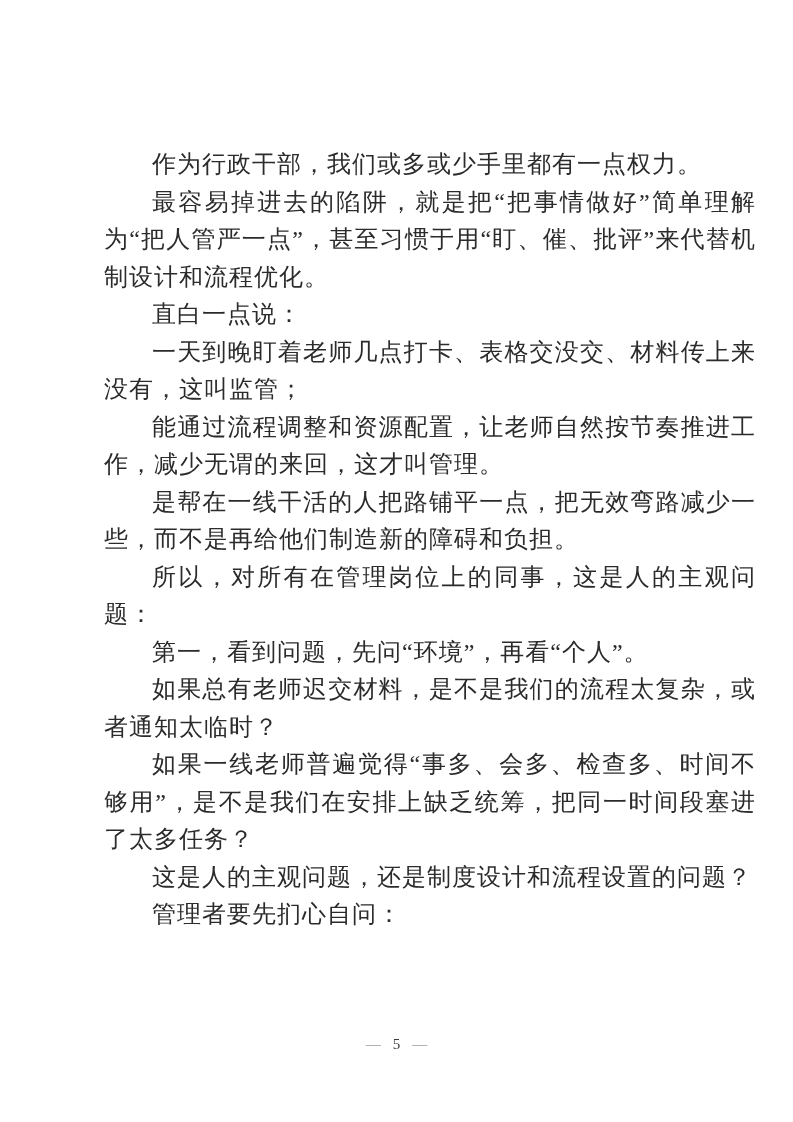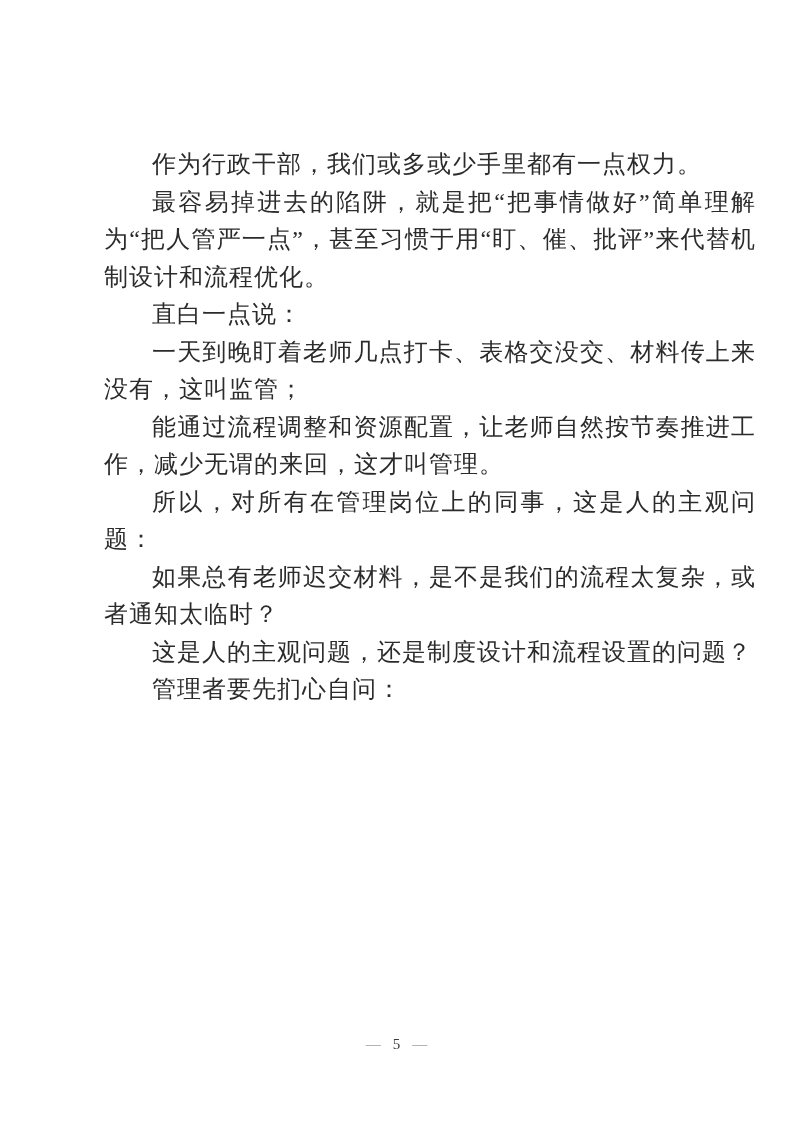--- a/index.html
+++ b/index.html
@@ -54,22 +54,25 @@
 </head>
 <body>
 
 <div class="page">
   <div class="text-body">
     <p class="para">作为行政干部，我们或多或少手里都有一点权力。</p>
     <p class="para">最容易掉进去的陷阱，就是把“把事情做好”简单理解为“把人管严一点”，甚至习惯于用“盯、催、批评”来代替机制设计和流程优化。</p>
     <p class="para">直白一点说：</p>
     <p class="para">一天到晚盯着老师几点打卡、表格交没交、材料传上来没有，这叫监管；</p>
     <p class="para">能通过流程调整和资源配置，让老师自然按节奏推进工作，减少无谓的来回，这才叫管理。</p>
+    <p class="para">是帮在一线干活的人把路铺平一点，把无效弯路减少一些，而不是再给他们制造新的障碍和负担。</p>
     <p class="para">所以，对所有在管理岗位上的同事，这是人的主观问题：</p>
+    <p class="para">第一，看到问题，先问“环境”，再看“个人”。</p>
     <p class="para">如果总有老师迟交材料，是不是我们的流程太复杂，或者通知太临时？</p>
+    <p class="para">如果一线老师普遍觉得“事多、会多、检查多、时间不够用”，是不是我们在安排上缺乏统筹，把同一时间段塞进了太多任务？</p>
     <p class="para">这是人的主观问题，还是制度设计和流程设置的问题？</p>
     <p class="para">管理者要先扪心自问：</p>
   </div>
 
   <div class="footer">
     <span class="dash">—</span><span class="page-num">5</span><span class="dash">—</span>
   </div>
 </div>
 
 </body></html>

